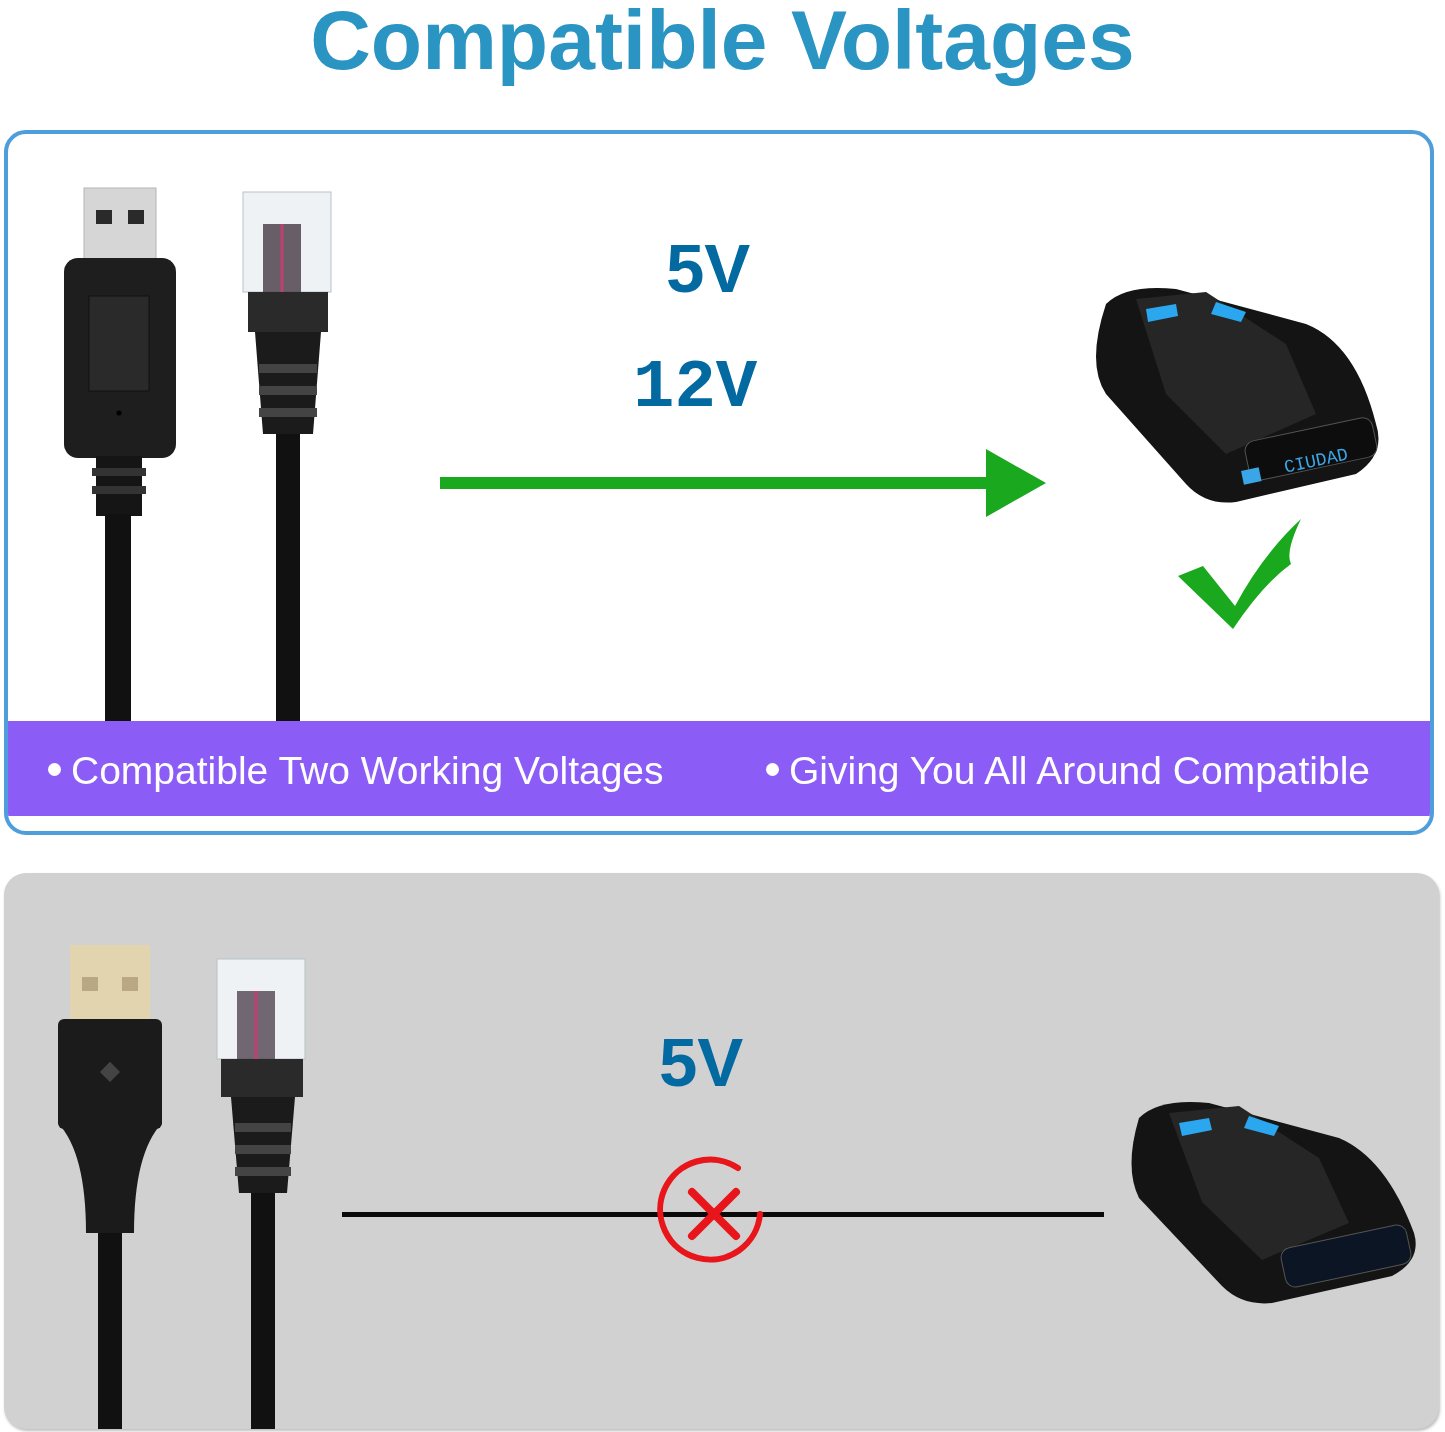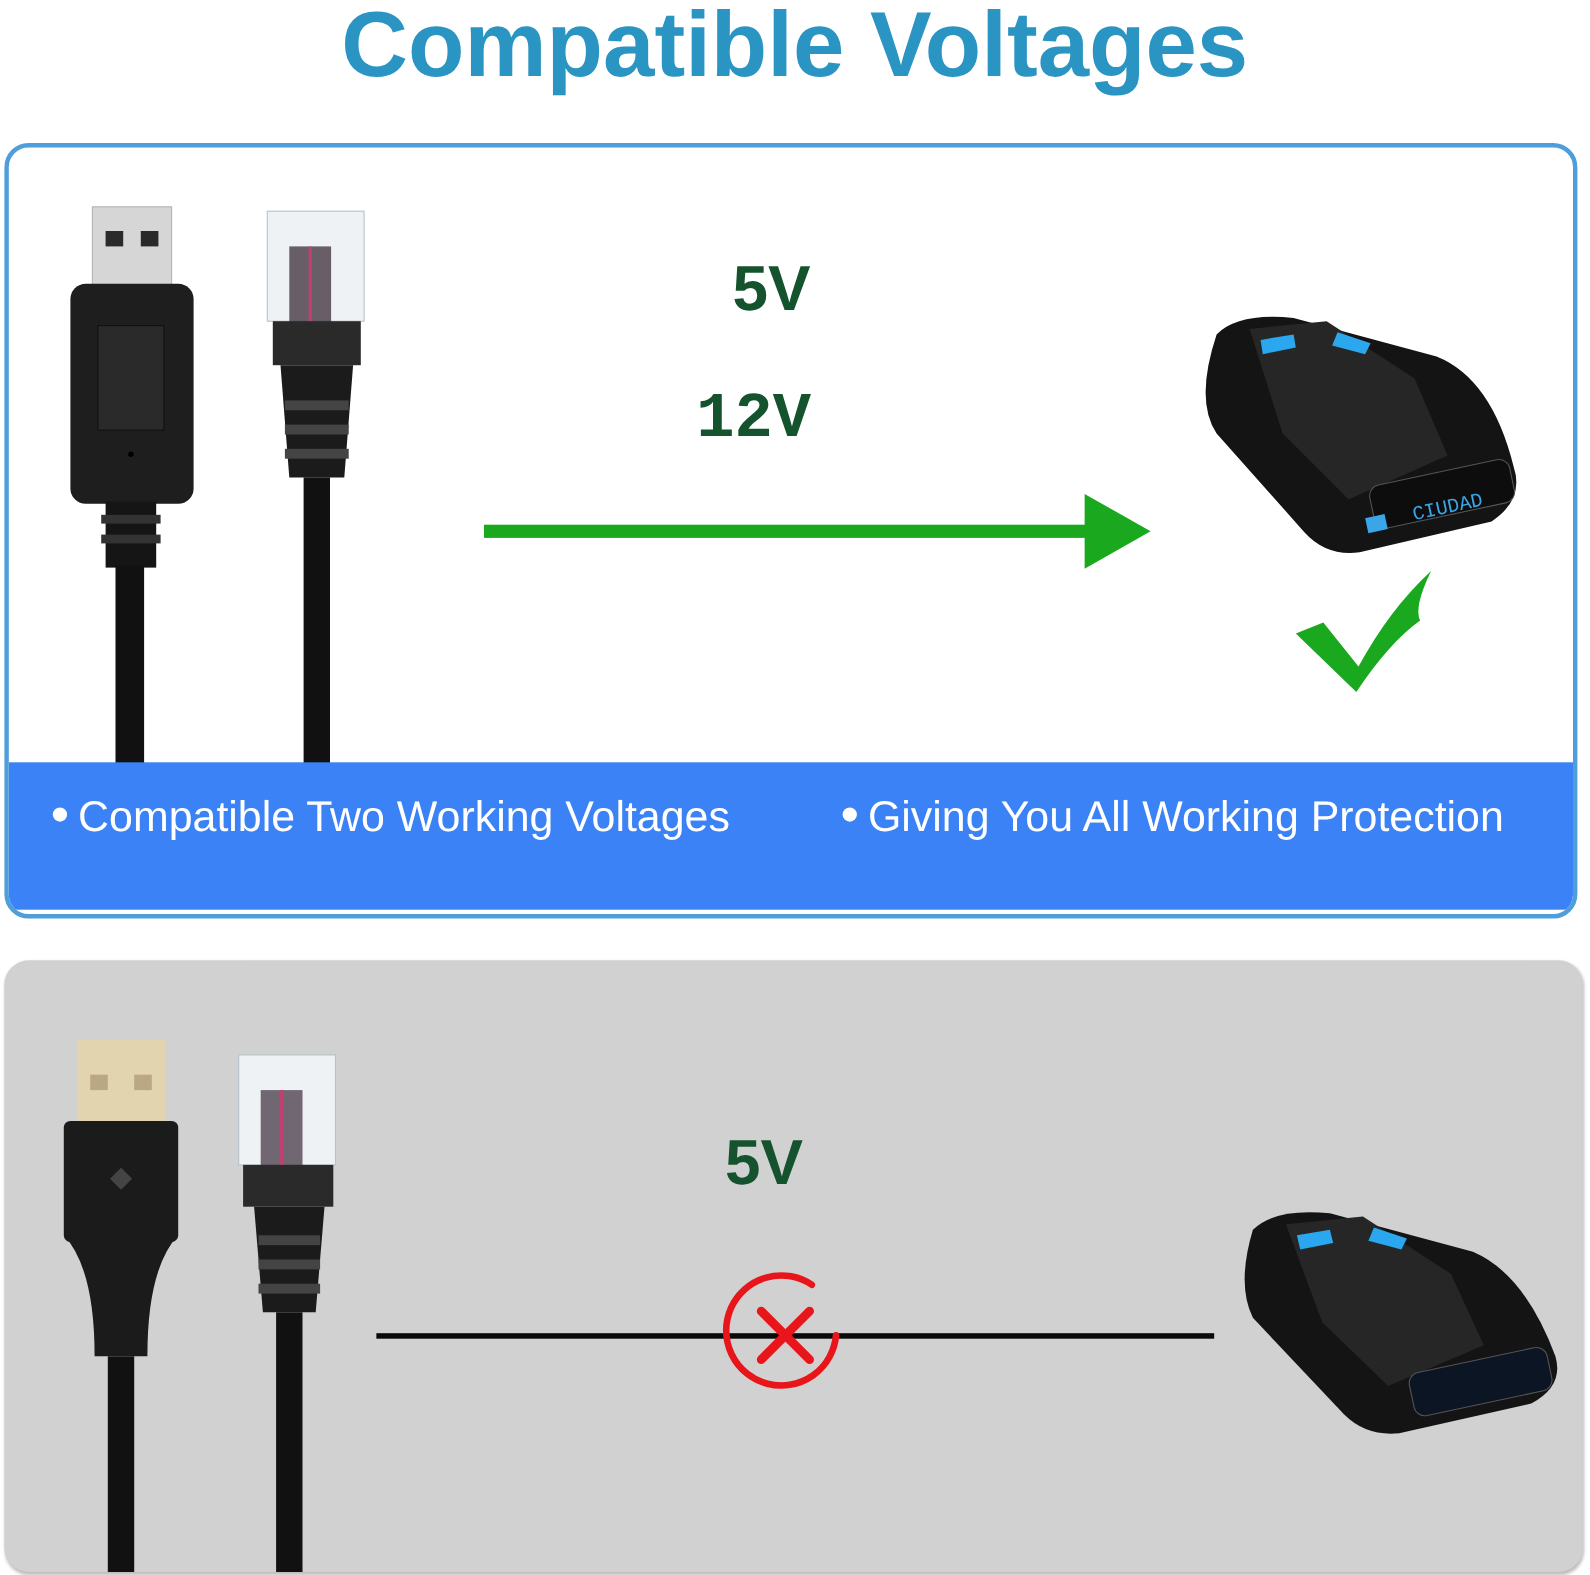--- a/index.html
+++ b/index.html
@@ -1,23 +1,23 @@
 <!DOCTYPE html>
 <html><head>
 <meta charset="utf-8">
 <style>
   html, body { margin:0; padding:0; background:#ffffff; }
   body { width:1445px; height:1432px; position:relative; overflow:hidden; font-family:"Liberation Sans", sans-serif; }
   .title { position:absolute; left:0; top:-8px; width:1445px; text-align:center; font-size:84px; font-weight:bold; color:#2a94c2; letter-spacing:0px; }
   .panel-top { position:absolute; left:4px; top:130px; width:1430px; height:705px; border:4px solid #4d9edb; border-radius:22px; background:#ffffff; overflow:hidden; box-sizing:border-box; }
-  .banner { position:absolute; left:0; bottom:4px; width:100%; height:134px; background:#3b82f6; display:flex; align-items:center; }
+  .banner { position:absolute; left:0; bottom:15px; width:100%; height:95px; background:#8b5cf6; display:flex; align-items:center; }
   .bullet { color:#ffffff; font-size:39px; position:absolute; top:28px; white-space:nowrap; }
   .bullet .dot { display:inline-block; width:13px; height:13px; border-radius:50%; background:#fff; margin-right:10px; vertical-align:middle; position:relative; top:-4px;}
   .panel-bot { position:absolute; left:4px; top:873px; width:1435px; height:556px; border-radius:22px; background:#d1d1d1; box-shadow:1px 2px 3px #bdbdbd; overflow:hidden; }
-  .volt { position:absolute; font-weight:bold; color:#14532d; font-size:58px; }
+  .volt { position:absolute; font-weight:bold; color:#0369a1; font-size:69px; }
   svg { position:absolute; }
 </style>
 </head>
 <body>
 
 <div class="title">Compatible Voltages</div>
 
 <div class="panel-top">
 
   <svg style="left:50px;top:50px" width="130" height="550" viewBox="0 0 130 550">
@@ -62,21 +62,21 @@
     <polygon points="60,25 90,20 92,32 62,38" fill="#2aa7ee"></polygon>
     <polygon points="130,18 160,28 155,38 125,30" fill="#2aa7ee"></polygon>
   </svg>
 
   <svg style="left:1165px;top:380px" width="130" height="120" viewBox="0 0 130 120">
     <path d="M5 62 L30 52 L62 92 Q90 40 128 5 Q112 38 118 50 Q90 70 60 115 Z" fill="#1aa81f"></path>
   </svg>
 
   <div class="banner">
     <div class="bullet" style="left:40px"><span class="dot"></span><span>Compatible Two Working Voltages</span></div>
-    <div class="bullet" style="left:758px"><span class="dot"></span><span>Giving You All Working Protection</span></div>
+    <div class="bullet" style="left:758px"><span class="dot"></span><span>Giving You All Around Compatible</span></div>
   </div>
 </div>
 
 <div class="panel-bot">
   <svg style="left:50px;top:70px" width="110" height="490" viewBox="0 0 110 490">
     <rect x="16" y="2" width="80" height="78" fill="#e3d4b0"></rect>
     <rect x="28" y="34" width="16" height="14" fill="#b9a883"></rect>
     <rect x="68" y="34" width="16" height="14" fill="#b9a883"></rect>
     <rect x="4" y="76" width="104" height="110" rx="6" fill="#1b1b1b"></rect>
     <text x="56" y="140" fill="#444" font-size="28" text-anchor="middle">⯁</text>

